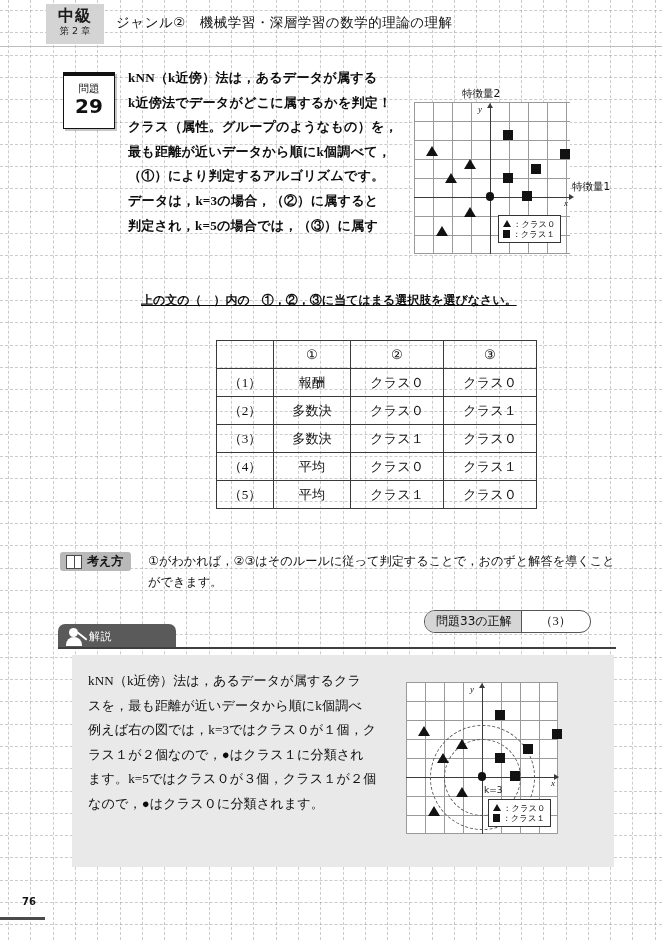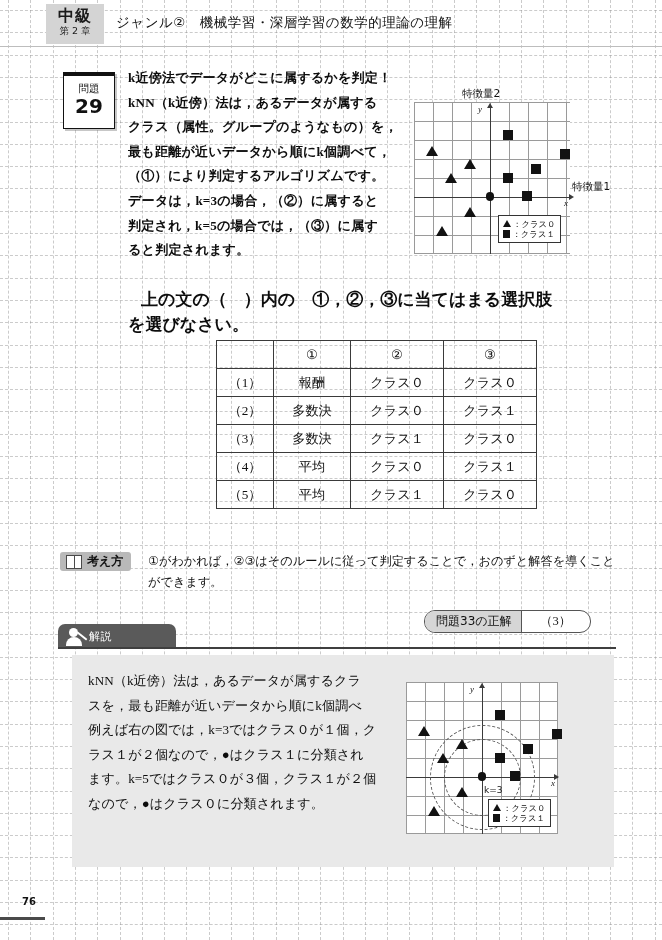--- a/index.html
+++ b/index.html
@@ -253,30 +253,29 @@
   <div id="genre-title">ジャンル②　機械学習・深層学習の数学的理論の理解</div>
 </div>
 <div id="header-rule"></div>
 
 <div id="q-badge">
   <span class="qlabel">問題</span>
   <span class="qnum">29</span>
 </div>
 
 <div id="q-text">
+  <p>kNN（k近傍）法は，あるデータが属する</p>
   <p>k近傍法でデータがどこに属するかを判定！</p>
-  <p>kNN（k近傍）法は，あるデータが属する</p>
   <p>クラス（属性。グループのようなもの）を，</p>
   <p>最も距離が近いデータから順にk個調べて，</p>
   <p>（①）により判定するアルゴリズムです。</p>
   <p>データは，k=3の場合，（②）に属すると</p>
   <p>判定され，k=5の場合では，（③）に属す</p>
-  <p>ると判定されます。</p>
-</div>
-<div style="position:absolute;left:128px;top:288px;width:430px;font-size:17px;font-weight:bold;color:#0d0d0d;line-height:24.6px;text-indent:13px;">上の文の（　）内の　①，②，③に当てはまる選択肢を選びなさい。</div>
+</div>
+<div style="position:absolute;left:128px;top:288px;width:430px;font-size:12px;font-weight:bold;color:#0d0d0d;line-height:24.6px;text-indent:13px;text-decoration:underline;">上の文の（　）内の　①，②，③に当てはまる選択肢を選びなさい。</div>
 
 <div id="chart-top-title">特徴量2</div>
 <div id="chart-top" class="chart">
   <div class="plot">
     <div class="gridline h" style="top:0px"></div>
     <div class="gridline h" style="top:19px"></div>
     <div class="gridline h" style="top:38px"></div>
     <div class="gridline h" style="top:57px"></div>
     <div class="gridline h" style="top:76px"></div>
     <div class="gridline h" style="top:95px"></div>

